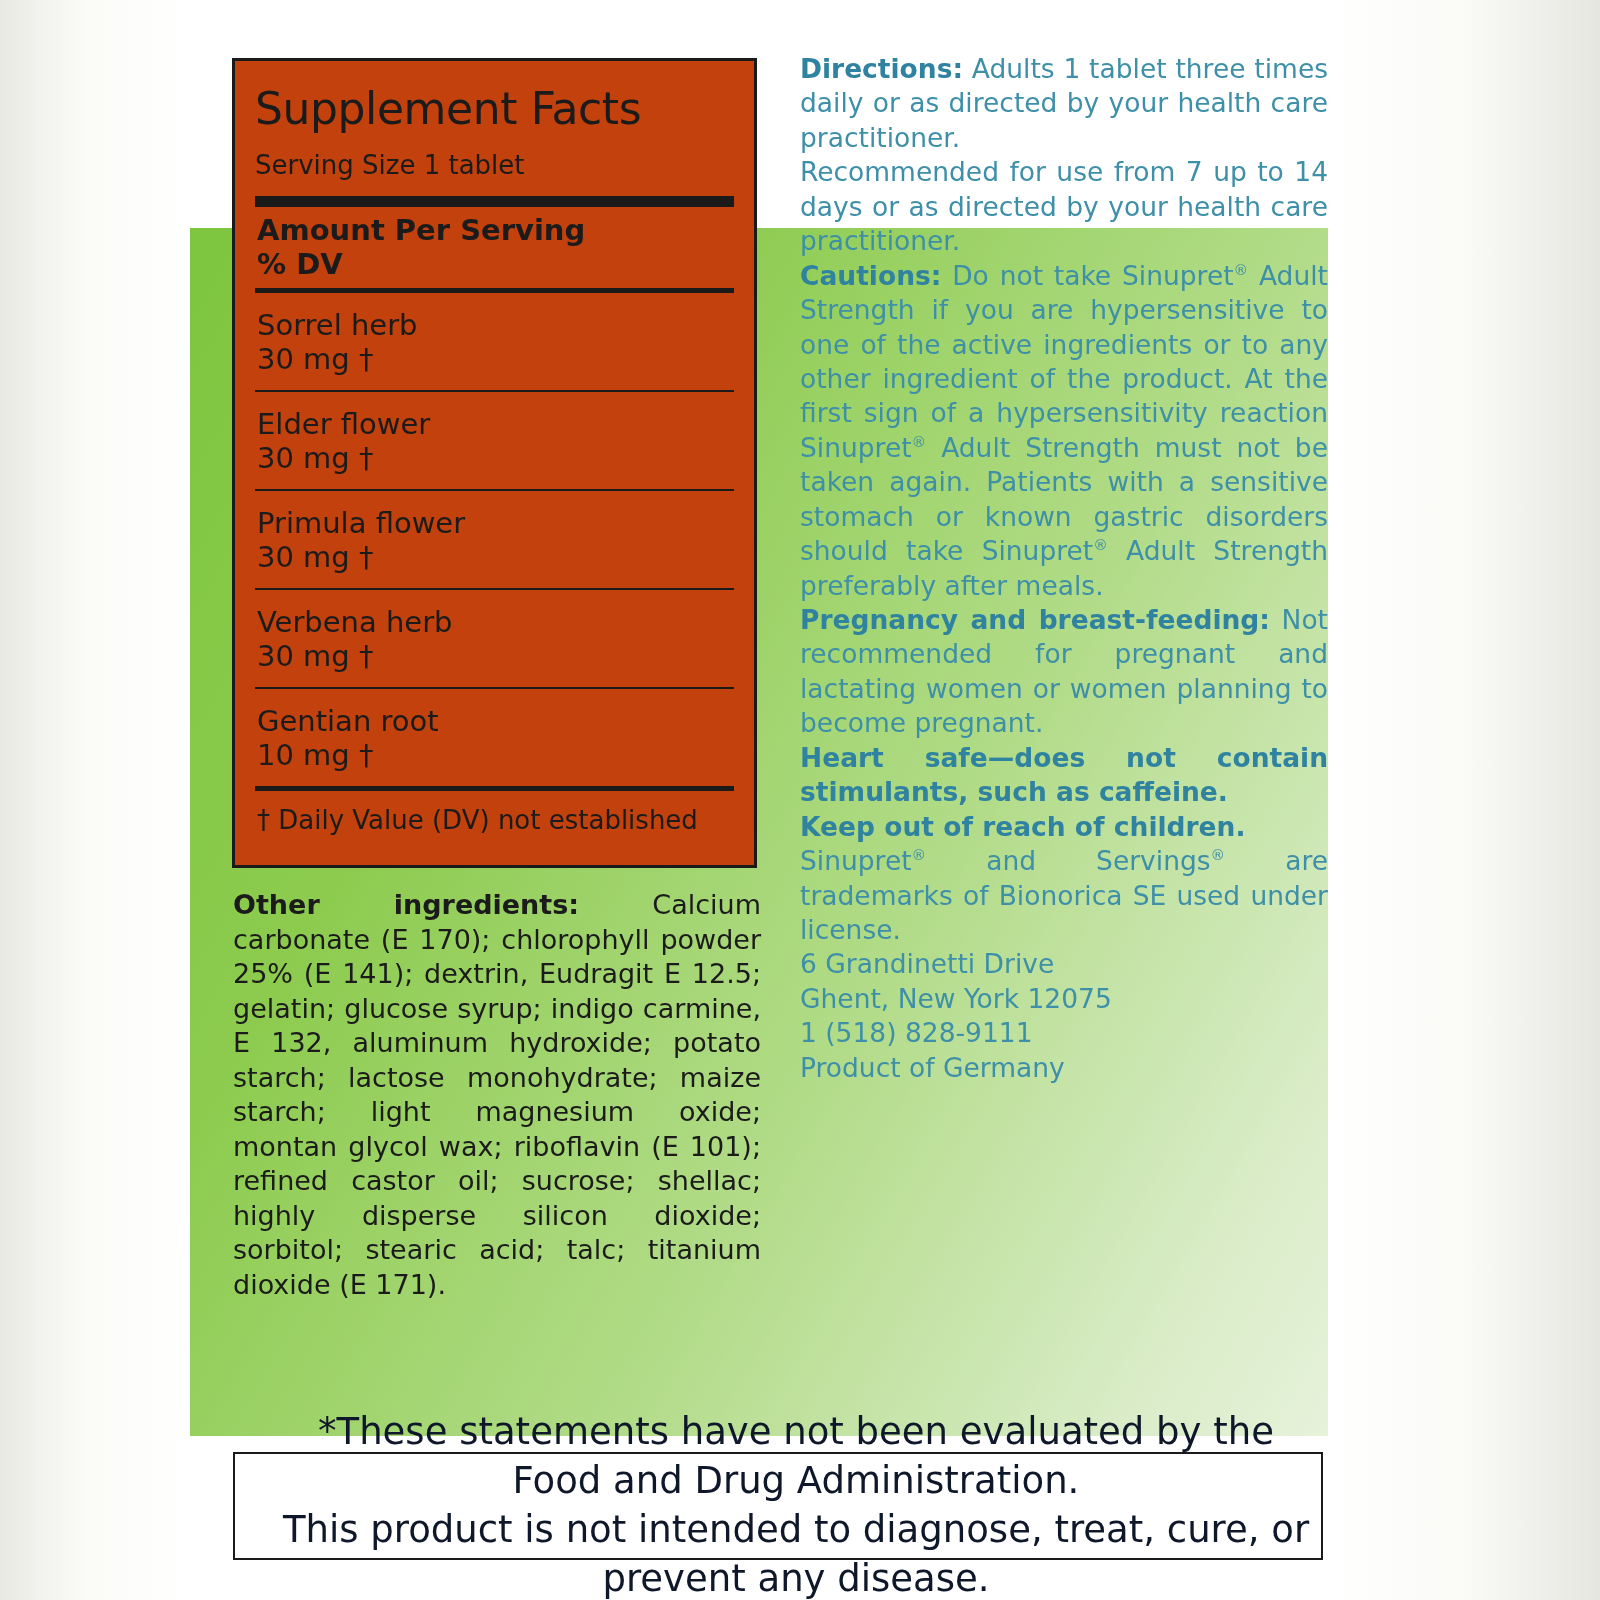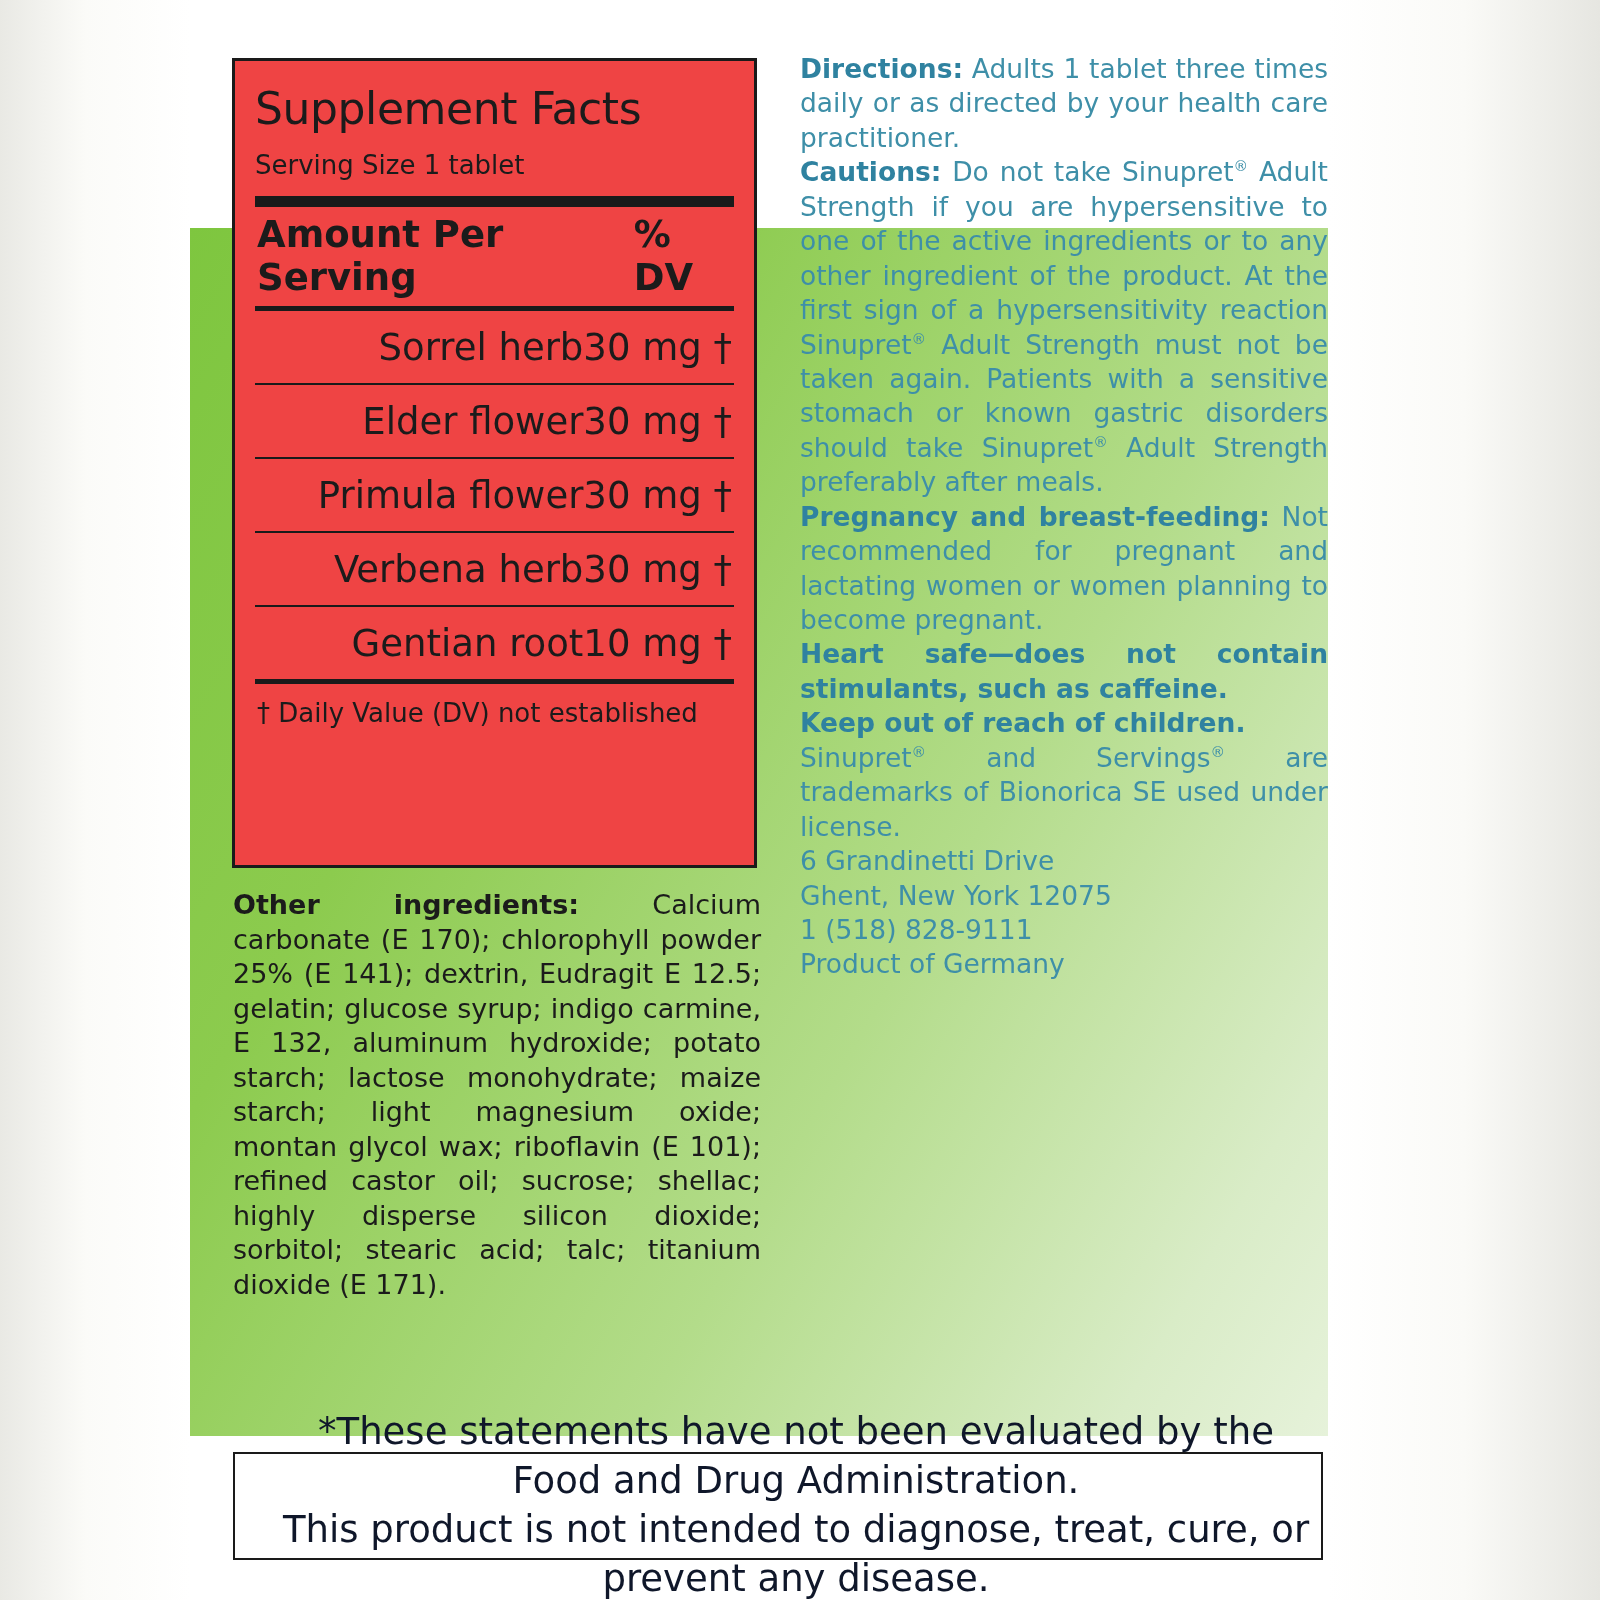--- a/index.html
+++ b/index.html
@@ -65,21 +65,21 @@
     background: #ffffff;
   }
 
   
   .sf-box {
     position: absolute;
     left: 232px;
     top: 58px;
     width: 525px;
     height: 810px;
-    background: #ef4444;
+    background: #c2410c;
     border: 3px solid #1a1a1a;
     box-sizing: border-box;
     padding: 0 20px;
   }
   .sf-title {
     font-size: 44px;
     color: #1b1b1b;
     margin-top: 22px;
     margin-bottom: 6px;
     letter-spacing: -0.4px;
@@ -100,25 +100,26 @@
   .rule-thin {
     height: 2px;
     background: #1a1a1a;
   }
   .rule-med {
     height: 5px;
     background: #1a1a1a;
   }
   .sf-row {
     display: flex;
-    justify-content: flex-end;
+    justify-content: center;
     align-items: baseline;
-    font-size: 37px;
+    font-size: 29px;
     color: #1b1b1b;
     padding: 15px 2px 14px 2px;
+    flex-direction: column;
   }
   .sf-row.head {
     font-weight: bold;
     padding: 6px 2px 7px 2px;
   }
   .sf-foot {
     font-size: 26px;
     color: #1b1b1b;
     padding: 14px 2px 0 2px;
   }
@@ -249,20 +250,21 @@
 
     <div class="sf-foot">† Daily Value (DV) not established</div>
   </div>
 
   <div class="other-ing">
     <b>Other ingredients:</b><span> Calcium carbonate (E 170); chlorophyll powder 25% (E 141); dextrin, Eudragit E 12.5; gelatin; glucose syrup; indigo carmine, E 132, aluminum hydroxide; potato starch; lactose monohydrate; maize starch; light magnesium oxide; montan glycol wax; riboflavin (E 101); refined castor oil; sucrose; shellac; highly disperse silicon dioxide; sorbitol; stearic acid; talc; titanium dioxide (E 171).</span>
   </div>
 
   <div class="dir-col">
     <p><span class="lead">Directions:</span><span> Adults 1 tablet three times daily or as directed by your health care practitioner.</span></p>
+    <p>Recommended for use from 7 up to 14 days or as directed by your health care practitioner.</p>
     <p><span class="lead">Cautions:</span><span> Do not take Sinupret</span><sup>®</sup><span> Adult Strength if you are hypersensitive to one of the active ingredients or to any other ingredient of the product. At the first sign of a hypersensitivity reaction Sinupret</span><sup>®</sup><span> Adult Strength must not be taken again. Patients with a sensitive stomach or known gastric disorders should take Sinupret</span><sup>®</sup><span> Adult Strength preferably after meals.</span></p>
     <p><span class="lead">Pregnancy and breast-feeding:</span><span> Not recommended for pregnant and lactating women or women planning to become pregnant.</span></p>
     <p class="bold-block">Heart safe—does not contain stimulants, such as caffeine.</p>
     <p class="bold-block">Keep out of reach of children.</p>
     <p><span>Sinupret</span><sup>®</sup><span> and Servings</span><sup>®</sup><span> are trademarks of Bionorica SE used under license.</span></p>
     <p class="addr">6 Grandinetti Drive</p>
     <p class="addr">Ghent, New York 12075</p>
     <p class="addr">1 (518) 828-9111</p>
     <p class="addr">Product of Germany</p>
   </div>

